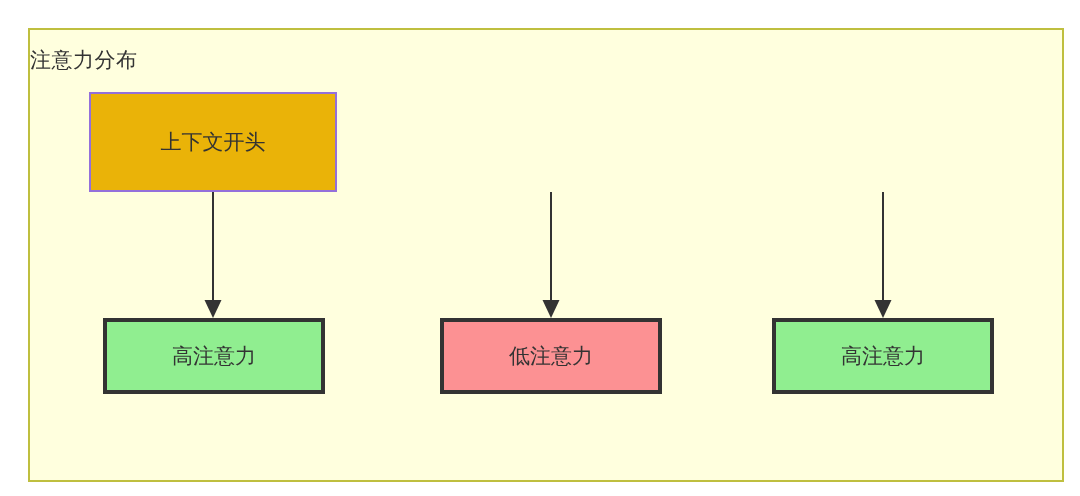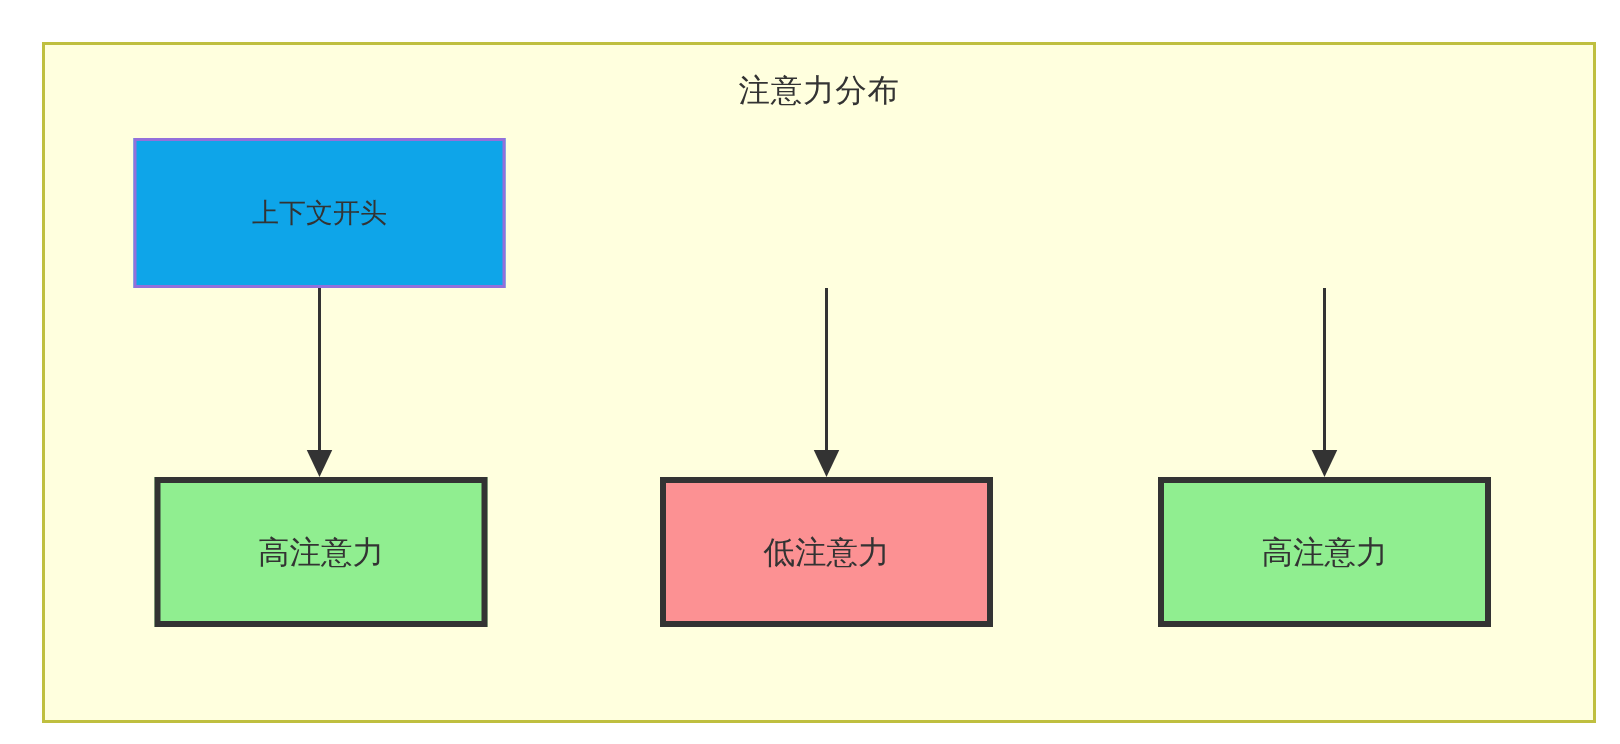--- a/index.html
+++ b/index.html
@@ -31,48 +31,48 @@
     background: #ffffde;
     border: 2px solid #bfbf3f;
     box-sizing: border-box;
   }
 
   .subgraph-title {
     position: absolute;
     left: 0;
     top: 16px;
     width: 100%;
-    text-align: center;
+    text-align: left;
     font-size: 21px;
     color: #333333;
     letter-spacing: 0.5px;
     white-space: nowrap;
   }
 
   
   .node-top {
     position: absolute;
     width: 248px;
     height: 100px;
-    background: #0ea5e9;
+    background: #eab308;
     border: 2px solid #9370db;
     box-sizing: border-box;
     display: flex;
     align-items: center;
     justify-content: center;
-    font-size: 18px;
+    font-size: 21px;
     color: #333333;
     white-space: nowrap;
   }
 
   
   .node-bottom {
     position: absolute;
     width: 222px;
-    height: 100px;
+    height: 76px;
     border: 4px solid #333333;
     box-sizing: border-box;
     display: flex;
     align-items: center;
     justify-content: center;
     font-size: 21px;
     color: #333333;
     white-space: nowrap;
   }
   .fill-high { background: #90ee90; }

